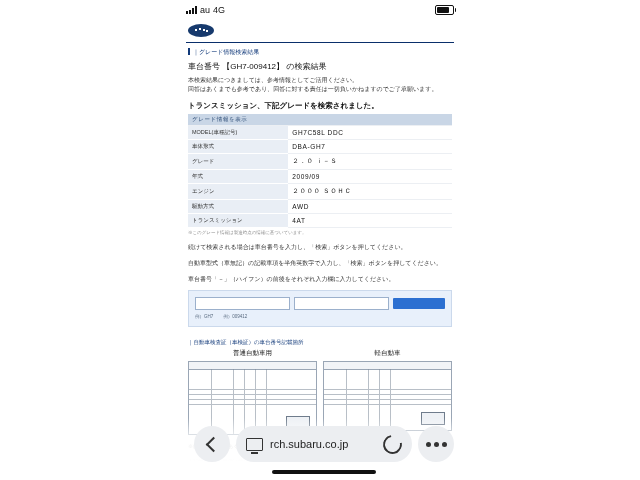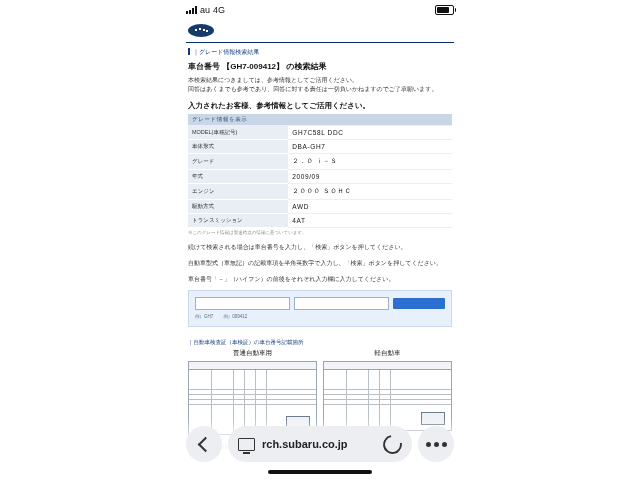--- a/index.html
+++ b/index.html
@@ -37,21 +37,21 @@
     background:radial-gradient(circle at 3px 2px,#fff 1.1px,transparent 1.2px),
                radial-gradient(circle at 7px 1px,#fff 1.1px,transparent 1.2px),
                radial-gradient(circle at 11px 2px,#fff 1.1px,transparent 1.2px),
                radial-gradient(circle at 14px 3px,#fff 1.1px,transparent 1.2px);}
 
   .hr-top{border-top:1px solid #0a2f6b;margin:3px 8px 0;}
 
   .sec-title{font-size:6px;color:#123a7a;padding:5px 10px 2px;border-left:0;}
   .sec-bar{display:inline-block;width:2px;height:7px;background:#123a7a;margin-right:3px;vertical-align:-1px;}
 
-  .headline{font-size:8px;font-weight:bold;color:#111;padding:2px 10px 4px;}
+  .headline{font-size:8px;font-weight:normal;color:#111;padding:2px 10px 4px;}
 
   .note{font-size:6px;color:#333;line-height:1.5;padding:0 10px;}
 
   .subhead{font-size:7.5px;font-weight:bold;color:#111;padding:7px 10px 3px;}
 
   .tbl{margin:0 10px;border-collapse:collapse;width:calc(100% - 20px);}
   .tbl .cap{background:#c9d6e6;color:#2a4a74;font-size:5.5px;padding:2px 4px;}
   .tbl th{background:#e9eef5;color:#333;font-size:5.5px;font-weight:normal;text-align:left;
     padding:3px 4px;width:38%;border-bottom:1px solid #fff;}
   .tbl td{font-size:6.5px;color:#111;padding:3px 4px;border-bottom:1px solid #eceff3;letter-spacing:.6px;}
@@ -82,22 +82,22 @@
     opacity:.55;}
   .doc .stamp{position:absolute;right:6px;bottom:5px;width:22px;height:11px;border:1px solid #6f7c8c;background:#eef1f5;}
   .doc.small{height:68px;}
 
   .footnote{font-size:5px;color:#444;line-height:1.6;padding:7px 10px 0;}
 
   .hr2{border-top:1px solid #0a2f6b;margin:7px 8px 0;}
   .sec-title2{font-size:5.5px;color:#123a7a;padding:4px 10px 2px;}
 
   
-  .bottombar{position:absolute;left:0;right:0;bottom:0;height:62px;
-    background:linear-gradient(to bottom,rgba(255,255,255,0) 0%,rgba(255,255,255,.85) 35%,#fff 70%);font-weight:bold;}
+  .bottombar{position:absolute;left:8px;right:0;bottom:0;height:62px;
+    background:linear-gradient(to bottom,rgba(255,255,255,0) 0%,rgba(255,255,255,.85) 35%,#fff 70%);}
   .pill-row{position:absolute;left:8px;right:8px;bottom:18px;display:flex;align-items:center;gap:6px;}
   .circle{width:36px;height:36px;border-radius:50%;background:#eceef1;display:flex;align-items:center;justify-content:center;}
   .urlpill{flex:1;height:36px;border-radius:18px;background:#eceef1;display:flex;align-items:center;padding:0 10px;gap:7px;}
   .urltext{flex:1;font-size:11px;color:#222;white-space:nowrap;overflow:hidden;}
   .chev{width:9px;height:9px;border-left:2px solid #333;border-bottom:2px solid #333;transform:rotate(45deg);margin-left:3px;}
   .dots{display:flex;gap:3px;}
   .dots i{width:5px;height:5px;border-radius:50%;background:#333;display:block;}
   .reload{width:15px;height:15px;border:2px solid #333;border-radius:50%;border-top-color:transparent;transform:rotate(35deg);}
   .monitor{width:15px;height:11px;border:1.6px solid #333;border-radius:1px;position:relative;}
   .monitor:after{content:"";position:absolute;left:4px;bottom:-4px;width:7px;height:2px;background:#333;}
@@ -139,21 +139,21 @@
 
       <div class="sec-title">
         <span class="sec-bar"></span><span>｜グレード情報検索結果</span>
       </div>
 
       <div class="headline">車台番号 【GH7-009412】 の検索結果</div>
 
       <div class="note">本検索結果につきましては、参考情報としてご活用ください。</div>
       <div class="note">回答はあくまでも参考であり、回答に対する責任は一切負いかねますのでご了承願います。</div>
 
-      <div class="subhead">入力されたお客様、参考情報としてご活用ください。</div>
+      <div class="subhead">トランスミッション、下記グレードを検索されました。</div>
 
       <table class="tbl">
         <tbody>
             <tr>
           <td class="cap" colspan="2">グレード情報を表示</td>
         </tr>
         <tr>
           <th>MODEL(車種記号)</th>
           <td>GH7C58L DDC</td>
         </tr>

